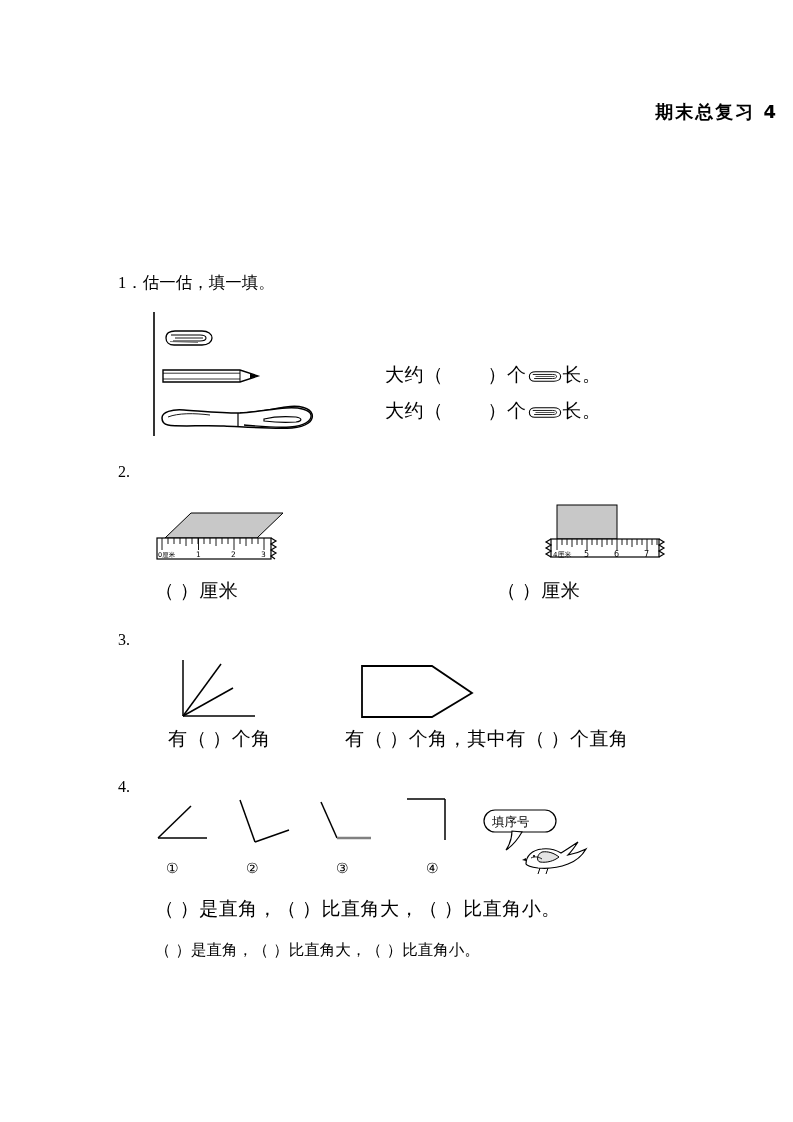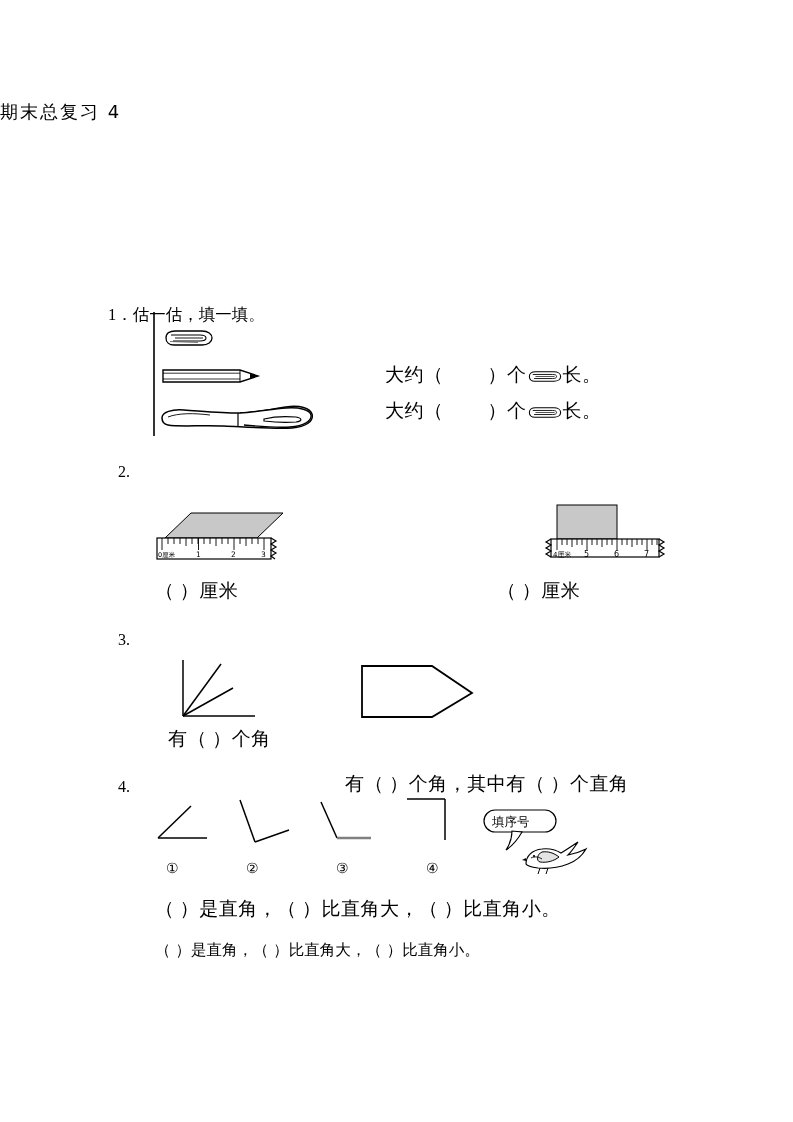--- a/index.html
+++ b/index.html
@@ -18,46 +18,45 @@
   .page {
     position: absolute;
     left: 0; top: 0;
     width: 793px;
     height: 1122px;
   }
   .title {
     position: absolute;
     left: 0; top: 100px;
     width: 778px;
-    text-align: left;
+    text-align: right;
     font-size: 18px;
-    font-weight: normal;
+    font-weight: bold;
     letter-spacing: 2px;
     font-family: "DejaVu Sans", "Liberation Sans", sans-serif;
   }
   .section-head {
     position: absolute;
     left: 118px;
     top: 233px;
     font-size: 16.5px;
     letter-spacing: 0.3px;
     white-space: nowrap;
   }
   .q-num {
     position: absolute;
     font-size: 16px;
     white-space: nowrap;
   }
   .q1-head {
     position: absolute;
-    left: 108px;
+    left: 118px;
     top: 272px;
     font-size: 16.5px;
     white-space: nowrap;
-    margin-top: 32px;
   }
   .txt {
     position: absolute;
     font-size: 19px;
     white-space: nowrap;
     letter-spacing: 0.5px;
   }
   .txt-sans {
     font-family: "DejaVu Sans", "Liberation Sans", sans-serif;
     font-size: 15.5px;
@@ -222,21 +221,21 @@
     </svg>
   </div>
 
   <div class="fig" style="left:358px; top:660px;">
     <svg width="125" height="60" viewBox="0 0 125 60">
       <polygon points="4,6 74,6 114,33 74,57 4,57" fill="#fff" stroke="#000" stroke-width="1.8"></polygon>
     </svg>
   </div>
 
   <div class="txt" style="left:168px; top:726px;font-family:Liberation Serif, serif;">有（        ）个角</div>
-  <div class="txt" style="left:345px; top:726px;margin-top:45px;">有（        ）个角，其中有（        ）个直角</div>
+  <div class="txt" style="left:345px; top:726px;">有（        ）个角，其中有（        ）个直角</div>
 
   <div class="q-num" style="left:118px; top:778px;">4.</div>
 
   <div class="fig" style="left:155px; top:800px;">
     <svg width="58" height="45" viewBox="0 0 58 45">
       <g stroke="#000" stroke-width="1.5" fill="none">
         <line x1="3" y1="38" x2="52" y2="38"></line>
         <line x1="3" y1="38" x2="36" y2="6"></line>
       </g>
     </svg>

